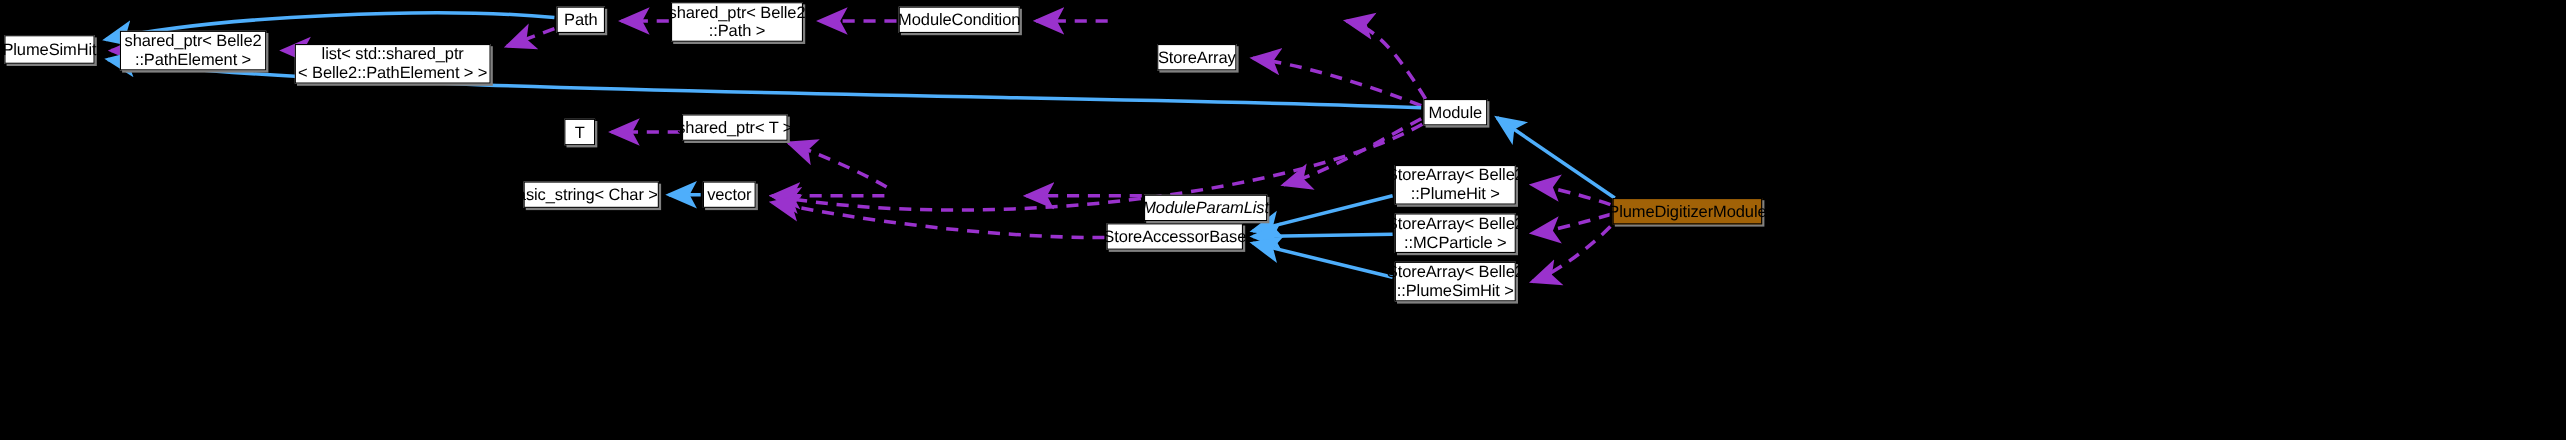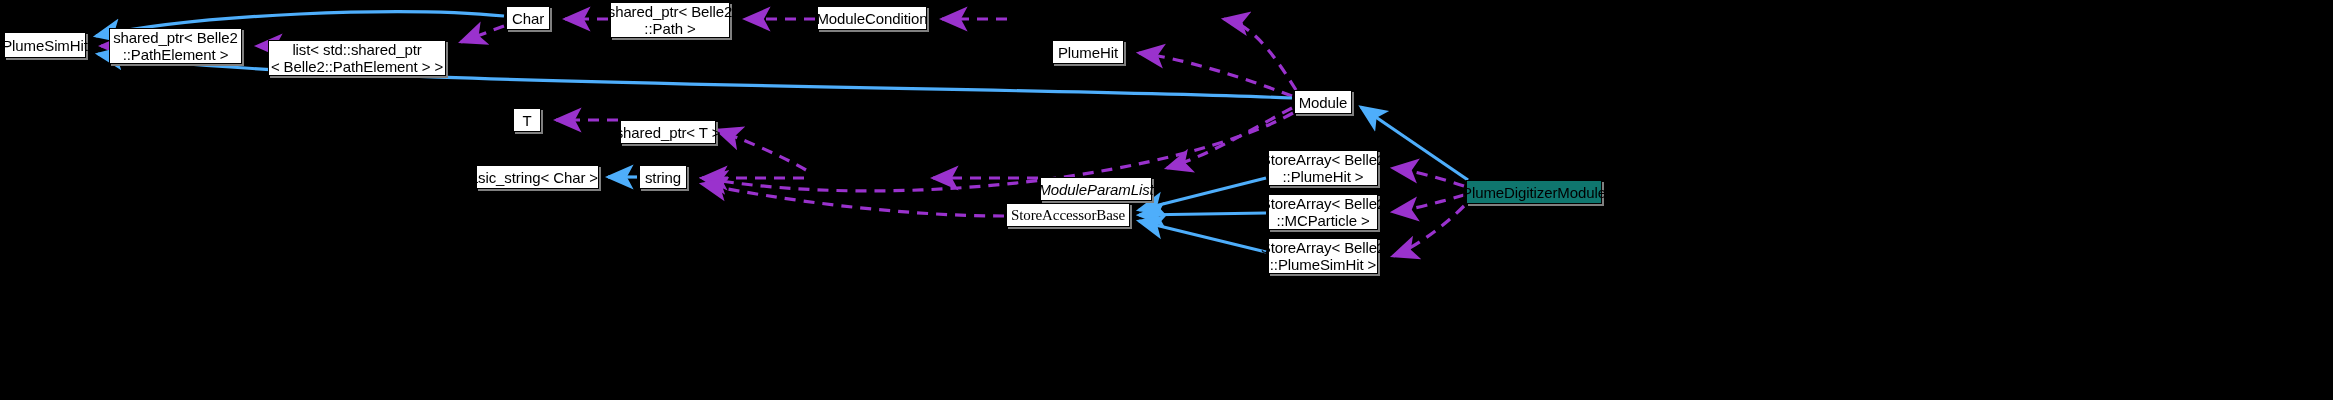--- a/index.html
+++ b/index.html
@@ -31,21 +31,21 @@
     font-size: 15px;
     line-height: 17px;
     display: flex;
     align-items: center;
     justify-content: center;
     text-align: center;
     white-space: pre;
     letter-spacing: -0.1px;
   }
   .node.highlight {
-    background: #0f766e;
+    background: #a16207;
   }
   .node-label {
     display: block;
     white-space: pre;
   }
 </style>
 </head>
 <body>
 
 <div id="diagram-root">
@@ -97,51 +97,51 @@
   </div>
   <div class="node" style="left:109px;top:28px;width:133px;height:36px;">
     <span class="node-label">shared_ptr&lt; Belle2
 ::PathElement &gt;</span>
   </div>
   <div class="node" style="left:268px;top:28px;width:178px;height:36px;margin-top:12px;">
     <span class="node-label">list&lt; std::shared_ptr
 &lt; Belle2::PathElement &gt; &gt;</span>
   </div>
   <div class="node" style="left:506px;top:6px;width:44px;height:24px;">
-    <span class="node-label">Char</span>
+    <span class="node-label">Path</span>
   </div>
   <div class="node" style="left:610px;top:2px;width:120px;height:36px;">
     <span class="node-label">shared_ptr&lt; Belle2
 ::Path &gt;</span>
   </div>
   <div class="node" style="left:817px;top:6px;width:110px;height:24px;">
     <span class="node-label">ModuleCondition</span>
   </div>
   <div class="node" style="left:1052px;top:40px;width:72px;height:24px;">
-    <span class="node-label">PlumeHit</span>
+    <span class="node-label">StoreArray</span>
   </div>
   <div class="node" style="left:1294px;top:90px;width:58px;height:24px;">
     <span class="node-label">Module</span>
   </div>
   <div class="node" style="left:513px;top:108px;width:28px;height:24px;">
     <span class="node-label">T</span>
   </div>
-  <div class="node" style="left:620px;top:120px;width:96px;height:24px;">
+  <div class="node" style="left:620px;top:104px;width:96px;height:24px;">
     <span class="node-label">shared_ptr&lt; T &gt;</span>
   </div>
   <div class="node" style="left:476px;top:165px;width:123px;height:24px;justify-content:flex-end;">
     <span class="node-label">basic_string&lt; Char &gt;</span>
   </div>
   <div class="node" style="left:639px;top:165px;width:48px;height:24px;">
-    <span class="node-label">string</span>
+    <span class="node-label">vector</span>
   </div>
   <div class="node" style="left:1040px;top:177px;width:112px;height:24px;font-style:italic;">
     <span class="node-label">ModuleParamList</span>
   </div>
-  <div class="node" style="left:1006px;top:203px;width:124px;height:24px;font-family:Liberation Serif, serif;">
+  <div class="node" style="left:1006px;top:203px;width:124px;height:24px;">
     <span class="node-label">StoreAccessorBase</span>
   </div>
   <div class="node" style="left:1268px;top:150px;width:110px;height:36px;">
     <span class="node-label">StoreArray&lt; Belle2
 ::PlumeHit &gt;</span>
   </div>
   <div class="node" style="left:1268px;top:194px;width:110px;height:36px;">
     <span class="node-label">StoreArray&lt; Belle2
 ::MCParticle &gt;</span>
   </div>

